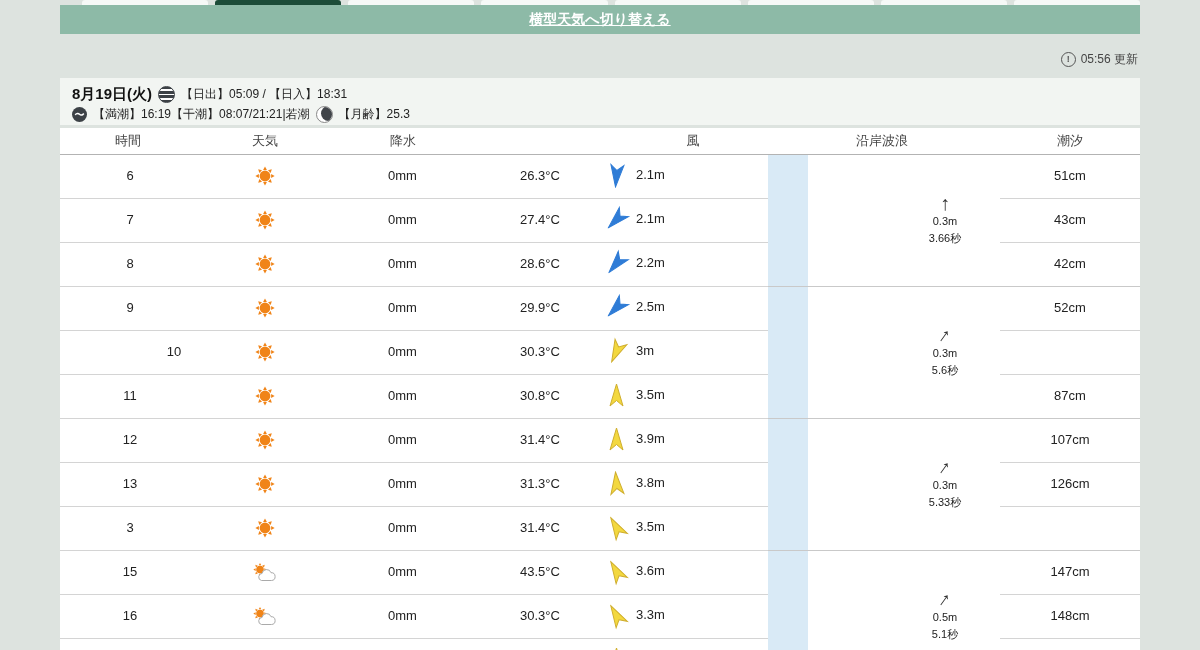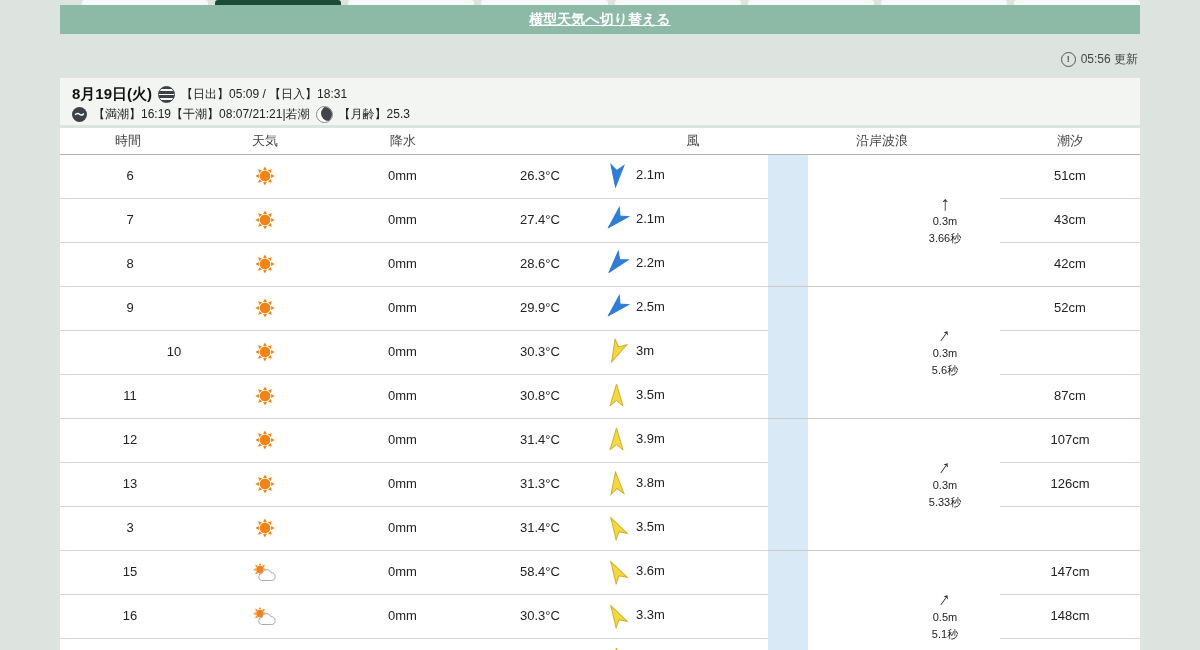--- a/index.html
+++ b/index.html
@@ -350,21 +350,21 @@
             <path d="M8 0.9 L9.3 3.3 L6.7 3.3 Z" transform="rotate(135 8 7.6)"></path>
             <path d="M8 0.9 L9.3 3.3 L6.7 3.3 Z" transform="rotate(180 8 7.6)"></path>
             <path d="M8 0.9 L9.3 3.3 L6.7 3.3 Z" transform="rotate(225 8 7.6)"></path>
             <path d="M8 0.9 L9.3 3.3 L6.7 3.3 Z" transform="rotate(270 8 7.6)"></path>
             <path d="M8 0.9 L9.3 3.3 L6.7 3.3 Z" transform="rotate(315 8 7.6)"></path>
           </g>
           <path d="M9.5 18.5 a3.6 3.6 0 0 1 0.6-7.1 a4.6 4.6 0 0 1 8.9-0.7 a3.2 3.2 0 0 1 0.4 7.8 z" fill="#ffffff" stroke="#aaaaaa" stroke-width="1"></path>
         </svg>
       </div>
       <div class="cell" style="left: 270px; top: 422px; width: 145px;">0mm</div>
-      <div class="cell" style="left: 415px; top: 422px; width: 130px;">58.4°C</div>
+      <div class="cell" style="left: 415px; top: 422px; width: 130px;">43.5°C</div>
       <div class="windcell" style="left: 547px; top: 422px;">
         <div><svg width="19" height="25" viewBox="0 0 19 25" style="transform:rotate(330deg)">
             <path d="M9.5 1 L16 23 L9.5 17.5 L3 23 Z" fill="#f3d83f" stroke="#cfae2e" stroke-width="1"></path>
           </svg></div>
         <div class="windlabel">3.6m</div>
       </div>
       <div class="cell" style="left: 940px; top: 422px; width: 140px;">147cm</div>
       <div class="sep" style="left: 0px; top: 466px; width: 708px;"></div>
       <div class="sep" style="left: 940px; top: 466px; width: 140px;"></div>
       <div class="cell" style="left: 0px; top: 466px; width: 140px;">16</div>

